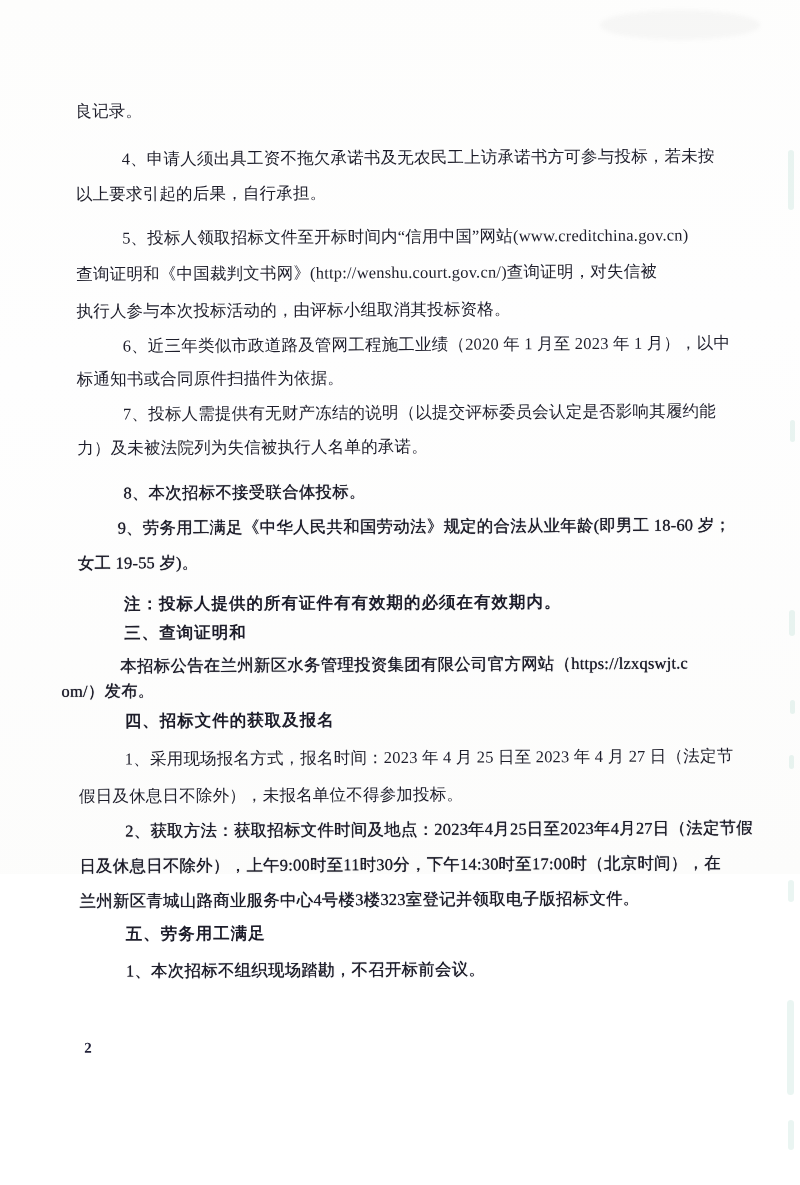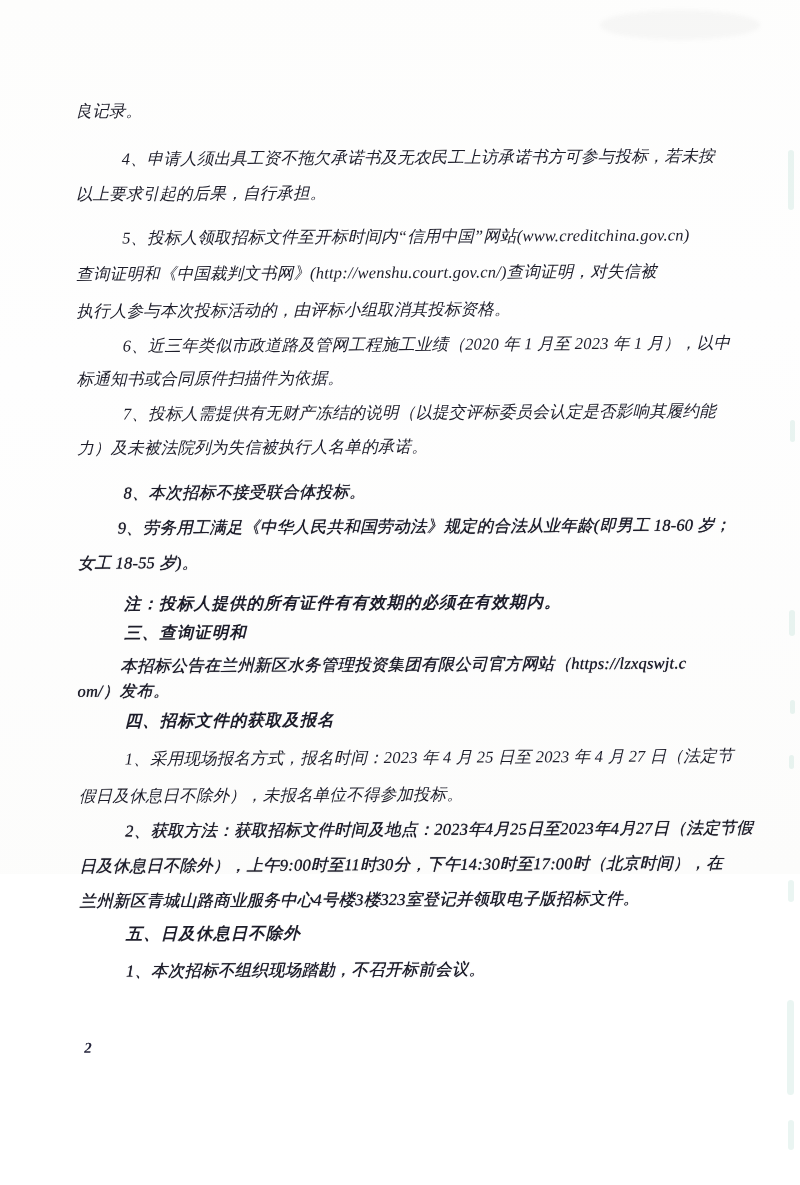--- a/index.html
+++ b/index.html
@@ -8,21 +8,20 @@
     width: 800px;
     height: 1185px;
     background: #ffffff;
     overflow: hidden;
   }
   .page {
     position: relative;
     width: 800px;
     height: 874px;
     background: linear-gradient(175deg, #fdfdfc 0%, #fefefe 40%, #fcfcfb 100%);
-    font-style: italic;
   }
   .content {
     position: absolute;
     left: 0; top: 0; right: 0; bottom: 0;
     transform: rotate(-0.3deg);
     transform-origin: 400px 600px;
   }
   .line {
     position: absolute;
     left: 78px;
@@ -90,34 +89,34 @@
 
     <div class="line indent" style="top:332px">6、近三年类似市政道路及管网工程施工业绩（2020 年 1 月至 2023 年 1 月），以中</div>
     <div class="line" style="top:365px">标通知书或合同原件扫描件为依据。</div>
 
     <div class="line indent" style="top:400px">7、投标人需提供有无财产冻结的说明（以提交评标委员会认定是否影响其履约能</div>
     <div class="line" style="top:434px">力）及未被法院列为失信被执行人名单的承诺。</div>
 
     <div class="line indent med" style="top:479px">8、本次招标不接受联合体投标。</div>
 
     <div class="line indent med" style="top:514px; left:118px">9、劳务用工满足《中华人民共和国劳动法》规定的合法从业年龄(即男工 18-60 岁；</div>
-    <div class="line med" style="top:549px">女工 18-55 岁)。</div>
+    <div class="line med" style="top:549px">女工 19-55 岁)。</div>
 
     <div class="line indent bold" style="top:590px">注：投标人提供的所有证件有有效期的必须在有效期内。</div>
 
     <div class="line indent bold" style="top:619px">三、查询证明和</div>
     <div class="line indent med" style="top:652px; left:120px">本招标公告在兰州新区水务管理投资集团有限公司官方网站（https://lzxqswjt.c</div>
-    <div class="line med" style="top:677px; left:77px">om/）发布。</div>
+    <div class="line med" style="top:677px; left:61px">om/）发布。</div>
 
     <div class="line indent bold" style="top:707px">四、招标文件的获取及报名</div>
     <div class="line indent" style="top:745px">1、采用现场报名方式，报名时间：2023 年 4 月 25 日至 2023 年 4 月 27 日（法定节</div>
     <div class="line" style="top:782px">假日及休息日不除外），未报名单位不得参加投标。</div>
     <div class="line indent med" style="top:817px">2、获取方法：获取招标文件时间及地点：2023年4月25日至2023年4月27日（法定节假</div>
     <div class="line med" style="top:852px">日及休息日不除外），上午9:00时至11时30分，下午14:30时至17:00时（北京时间），在</div>
     <div class="line med" style="top:887px">兰州新区青城山路商业服务中心4号楼3楼323室登记并领取电子版招标文件。</div>
 
-    <div class="line indent bold" style="top:920px">五、日及休息日不除外</div>
+    <div class="line indent bold" style="top:920px">五、劳务用工满足</div>
     <div class="line indent med" style="top:957px">1、本次招标不组织现场踏勘，不召开标前会议。</div>
 
     <div class="pagenum">2</div>
   </div>
 
 </div>
 
 </body></html>

